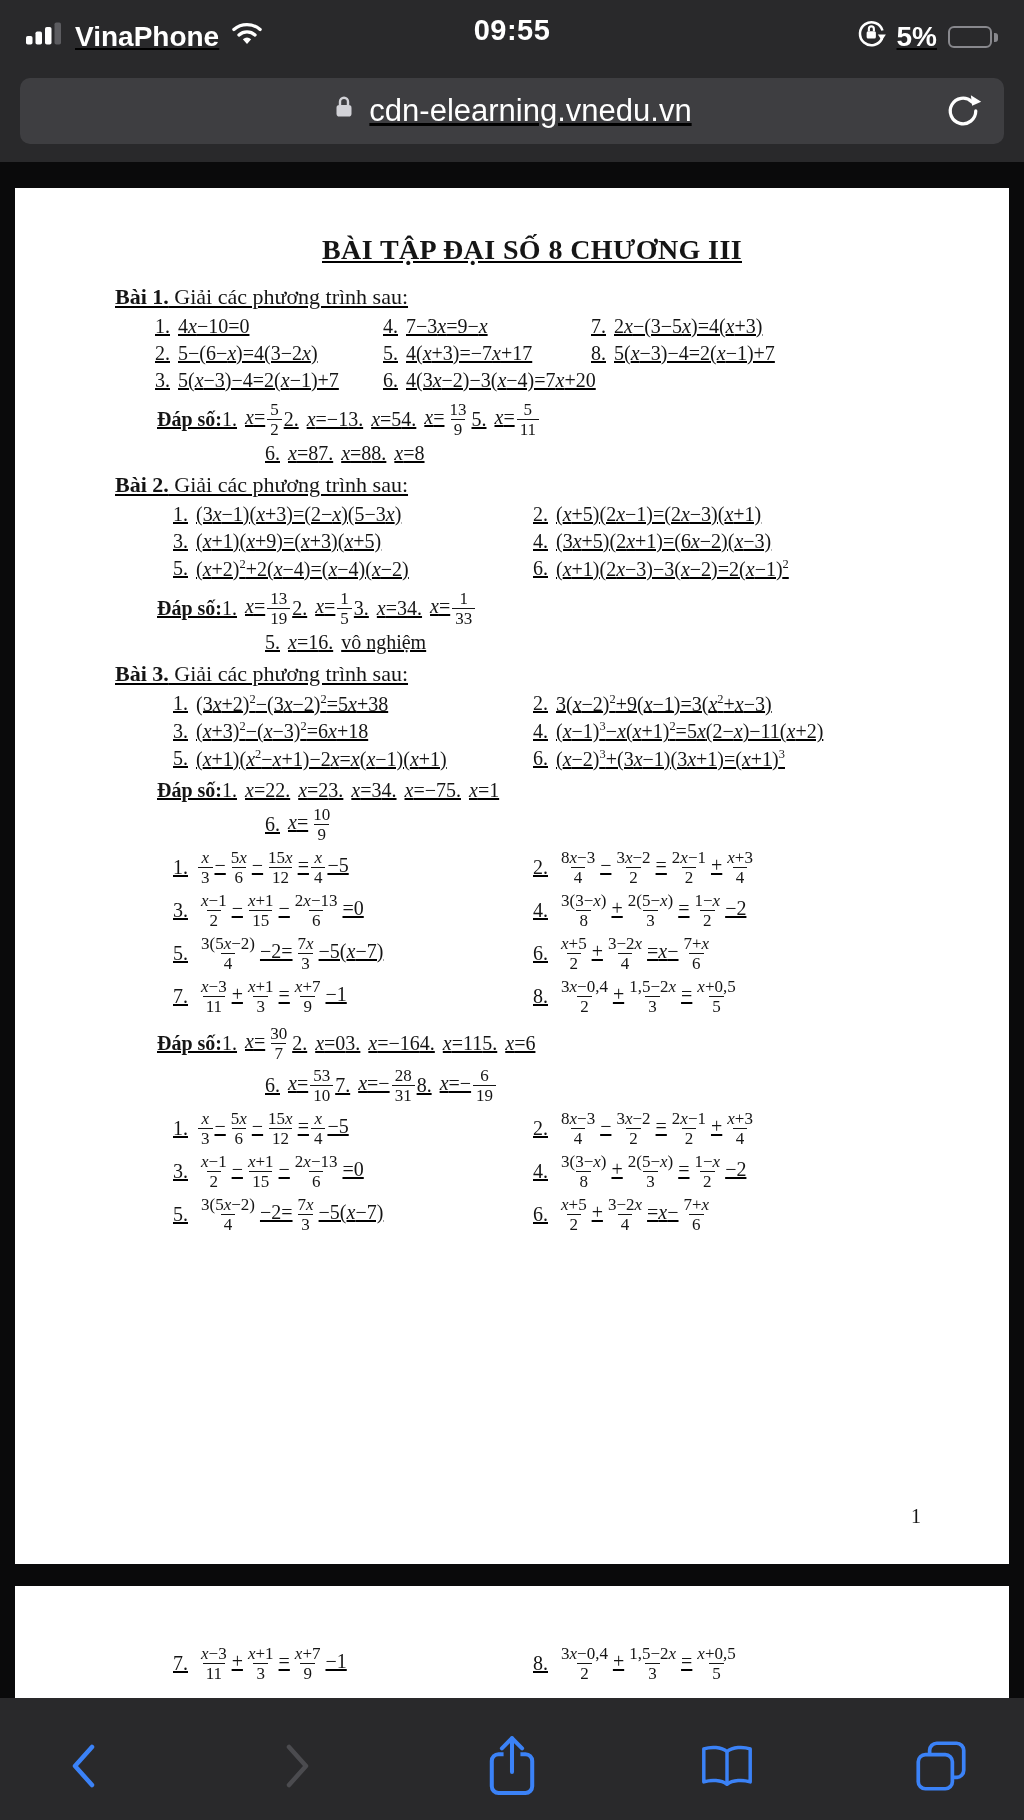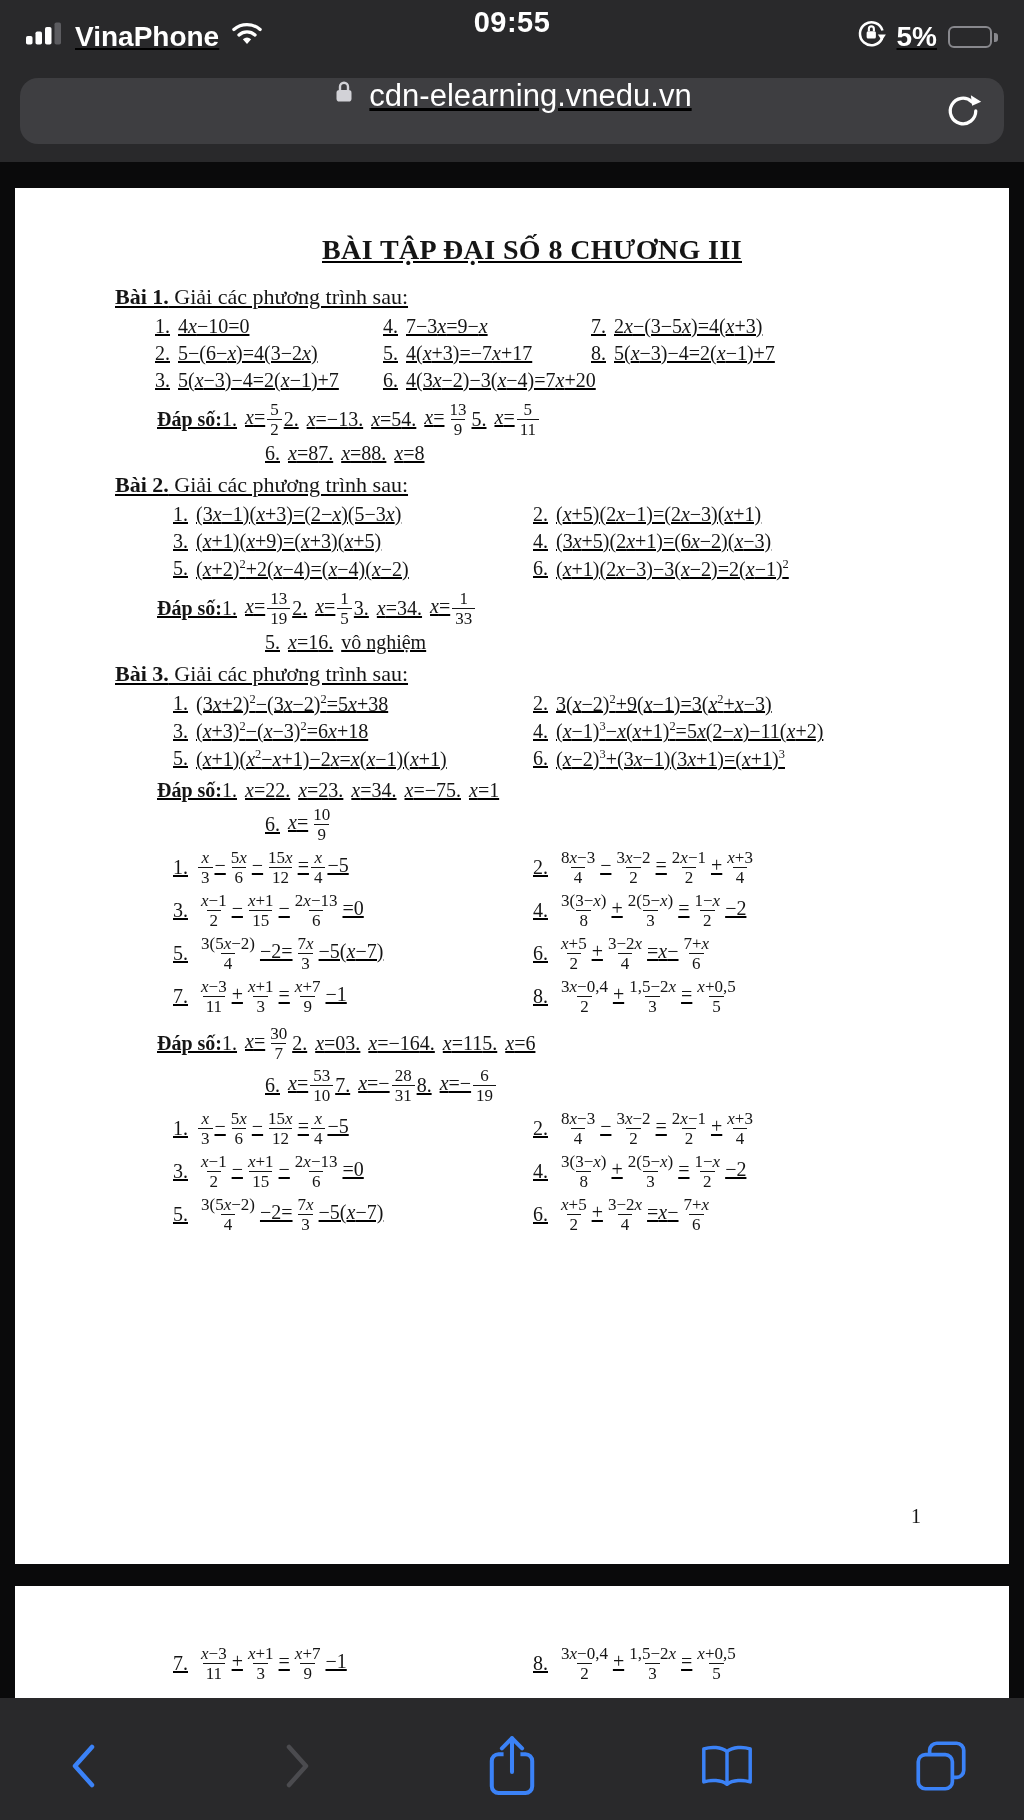--- a/index.html
+++ b/index.html
@@ -2,28 +2,28 @@
 <html><head>
 <meta charset="utf-8">
 <style>
   html,body{margin:0;padding:0;background:#000;}
   .screen{width:1024px;height:1820px;background:#000;display:flex;flex-direction:column;overflow:hidden;font-family:"Liberation Sans",sans-serif;text-decoration:underline;}
 
   
   .top-chrome{background:#29292b;}
   .status-bar{height:58px;position:relative;display:flex;align-items:center;justify-content:space-between;padding:8px 26px 0;color:#fff;}
   .sb-left,.sb-right{display:flex;align-items:center;gap:11px;font-size:28px;font-weight:600;}
-  .sb-center{position:absolute;left:50%;top:6px;transform:translateX(-50%);font-size:29px;font-weight:700;letter-spacing:.5px;}
+  .sb-center{position:absolute;left:50%;top:14px;transform:translateX(-50%);font-size:29px;font-weight:700;letter-spacing:.5px;}
   .battery{display:flex;align-items:center;}
   .bat-body{width:44px;height:22px;border:2px solid #88888d;border-radius:6px;padding:2px;box-sizing:border-box;}
   .bat-fill{height:100%;border-radius:2px;background:#fff;}
   .bat-tip{width:4px;height:9px;background:#88888d;border-radius:0 3px 3px 0;margin-left:2px;}
 
   .url-row{padding:12px 20px 18px;}
-  .url-pill{height:66px;background:#3e3e41;border-radius:18px;position:relative;display:flex;justify-content:center;gap:13px;color:#fff;font-size:31px;cursor:pointer;}
+  .url-pill{height:66px;background:#3e3e41;border-radius:10px;position:relative;display:flex;align-items:center;justify-content:center;gap:13px;color:#fff;font-size:31px;cursor:pointer;}
   .reload-btn{position:absolute;right:18px;top:50%;transform:translateY(-50%);background:none;border:none;padding:4px;cursor:pointer;line-height:0;}
 
   
   .pdf-area{background:#0a0a0b;padding:26px 15px 0;}
   .page{background:#fff;color:#151515;font-family:"Liberation Serif",serif;}
   .page1{height:1376px;padding:40px 60px 0 100px;position:relative;overflow:hidden;box-sizing:border-box;}
   .page2{height:112px;margin-top:22px;padding:58px 60px 0 100px;overflow:hidden;box-sizing:border-box;}
   .doc-title{text-align:center;font-size:28px;font-weight:700;margin:6px 0 18px;letter-spacing:.4px;}
   .section{margin-bottom:4px;}
   .sec-head{font-size:22px;margin:7px 0 5px;}

